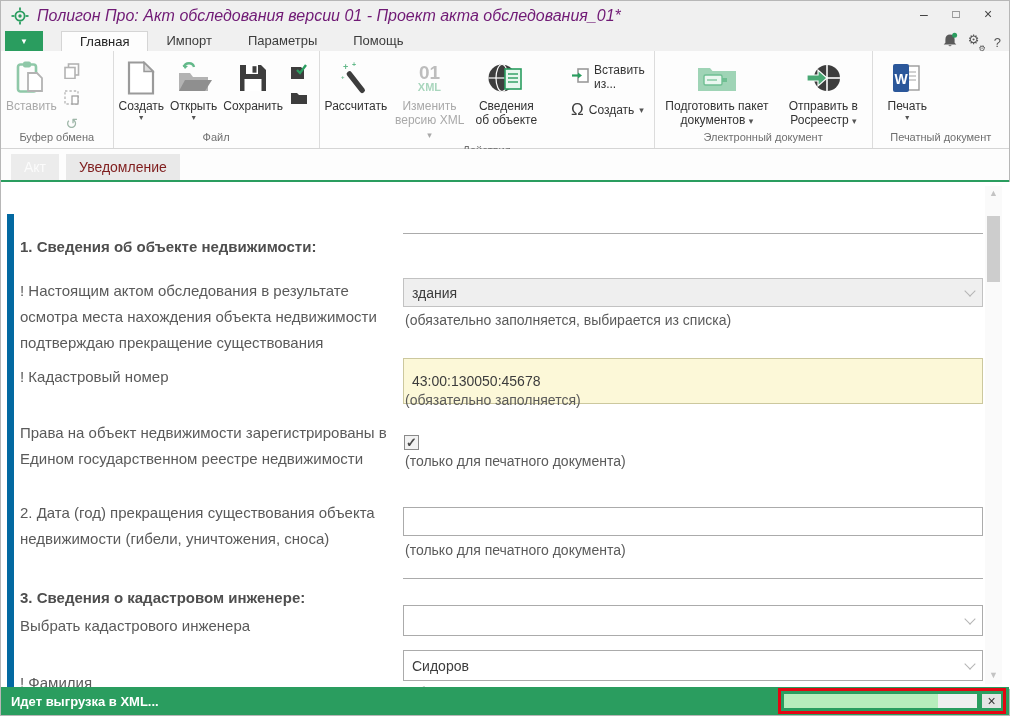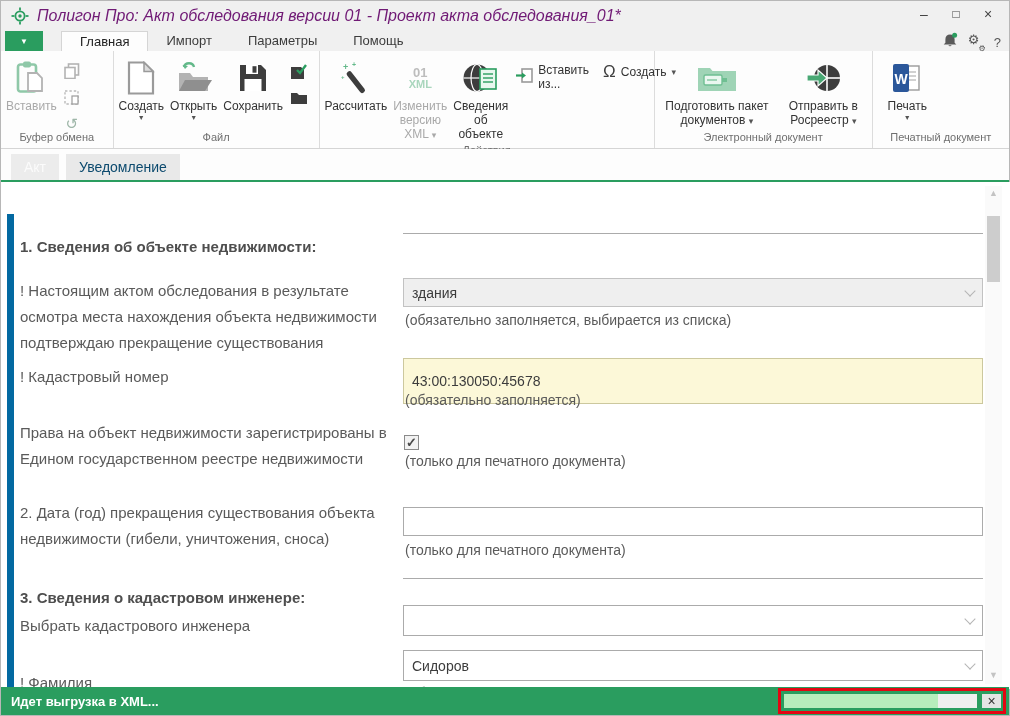--- a/index.html
+++ b/index.html
@@ -35,32 +35,32 @@
   .rbuttons{flex:1;display:flex;align-items:flex-start;padding:4px 2px 0;}
   .rgrouplabel{height:17px;text-align:center;font-size:11px;color:#6f6f6f;white-space:nowrap;padding:0 6px;}
   .rbtn{display:flex;flex-direction:column;align-items:center;padding:2px 3px;cursor:default;}
   .ricon{height:42px;display:flex;align-items:center;justify-content:center;}
   .rlabel{font-size:12px;color:#333;text-align:center;line-height:14px;}
   .rlabel .arr{font-size:9px;color:#555;}
   .blockarr{font-size:8px;color:#555;line-height:8px;margin-top:1px;}
   .disabled .rlabel, .disabled .blockarr, .disabled .rlabel .arr{color:#a9a9a9;}
   .rmini{display:flex;flex-direction:column;align-items:center;gap:7px;padding:8px 4px 0;}
   .rrow{display:flex;align-items:center;gap:5px;font-size:12px;color:#333;padding:2px 4px;cursor:default;}
-  .rstack{display:flex;flex-direction:row;align-items:flex-start;padding-top:6px;gap:6px;}
+  .rstack{display:flex;flex-direction:column;align-items:flex-start;padding-top:6px;gap:6px;margin-left:23px;}
   .xmlicon{display:flex;flex-direction:column;align-items:center;line-height:1;}
-  .xmlicon .t1{font-size:13px;font-weight:bold;color:#bdbdbd;}
+  .xmlicon .t1{font-size:19px;font-weight:bold;color:#bdbdbd;}
   .xmlicon .t2{font-size:11px;font-weight:bold;color:#a9d6bd;}
   .omega{font-size:17px;color:#3f3f3f;line-height:1;}
 
   
   .doctabs{height:33px;background:#fdfdfd;position:relative;}
   .dtwrap{position:absolute;left:10px;bottom:2px;display:flex;gap:7px;}
   .dtab{height:26px;padding:0 13px;display:flex;align-items:center;font-size:14px;box-sizing:border-box;}
   .dtab.active{background:#ececec;color:#fbfbfb;}
-  .dtab.idle{background:#e9e9e9;color:#0c4a6e;}
+  .dtab.idle{background:#e9e9e9;color:#7f1d1d;}
   .greenline{position:absolute;left:0;right:0;bottom:0;height:2px;background:#2a9d5f;}
 
   
   .content{position:absolute;top:181px;left:0;width:1010px;height:507px;background:#fff;overflow:hidden;}
   .content .inner{position:absolute;inset:0;border-left:7px solid #0369a1;margin-left:6px;margin-top:32px;}
   .flabel{position:absolute;left:6px;width:368px;font-size:15px;color:#5a5a5a;line-height:26px;}
   .fheading{font-weight:bold;color:#4e4e4e;}
   .sep{position:absolute;left:389px;width:580px;height:1px;background:#ababab;}
   .hint{position:absolute;left:391px;font-size:14px;color:#5a5a5a;}
   .field{position:absolute;left:389px;width:580px;box-sizing:border-box;background:#fff;border:1px solid #ababab;

